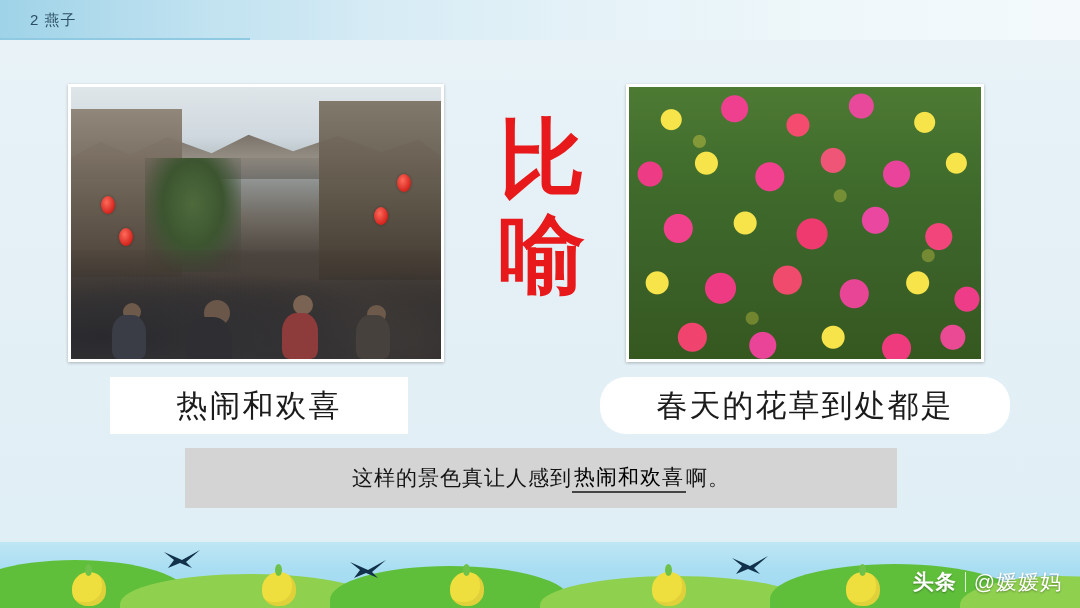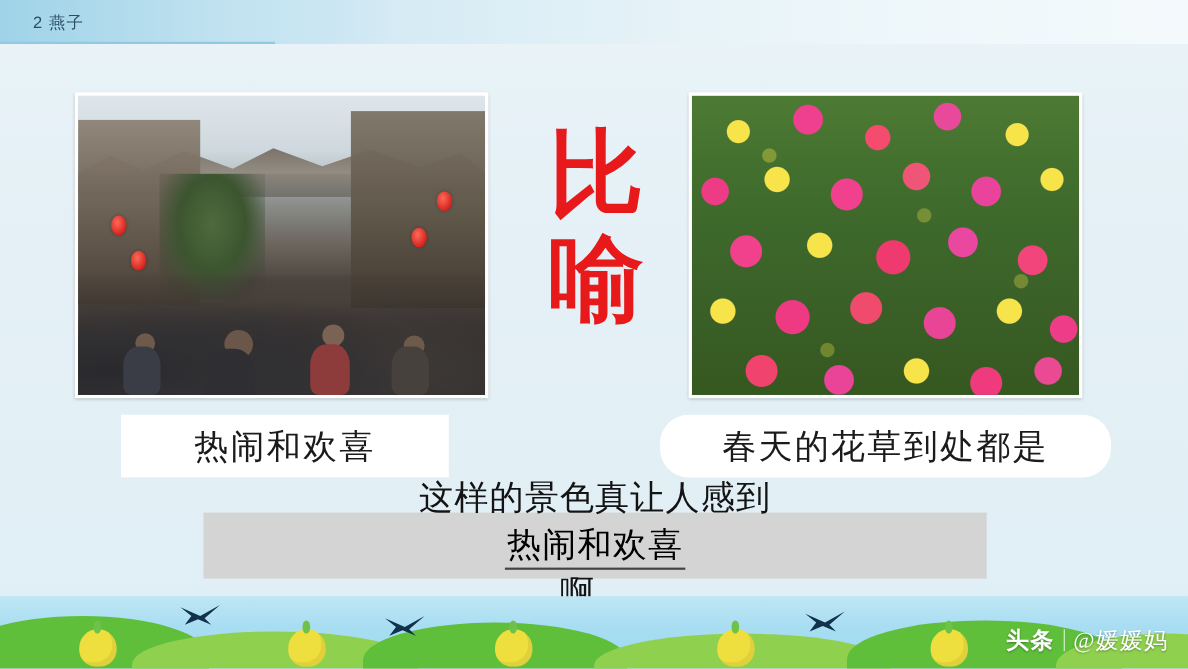--- a/index.html
+++ b/index.html
@@ -199,32 +199,31 @@
     width: 298px; height: 57px;
   }
   #caption-right {
     left: 600px; top: 377px;
     width: 410px; height: 57px; border-radius: 26px;
   }
 
   
   .sentence {
     position: absolute;
-    left: 185px; top: 466px;
+    left: 185px; top: 448px;
     width: 712px; height: 60px;
     background: #d4d4d4;
     display: flex;
     align-items: center;
     justify-content: center;
     font-family: "DejaVu Sans", sans-serif;
-    font-size: 31px;
+    font-size: 21px;
     color: #141414;
     letter-spacing: 1px;
     white-space: nowrap;
-    flex-direction: column;
   }
   .sentence .hl {
     color: #000000;
     border-bottom: 2px solid #444;
     padding: 0 2px;
   }
 
   
   .footer-band {
     position: absolute;
@@ -260,21 +259,21 @@
     width: 40px; height: 22px;
     color: #12314b;
   }
   .brand {
     position: absolute;
     right: 18px; bottom: 12px;
     display: flex;
     align-items: center;
     gap: 8px;
     color: #ffffff;
-    font-family: Liberation Serif, serif;
+    font-family: Liberation Sans, sans-serif;
     font-size: 21px;
     text-shadow: 0 1px 2px rgba(0,0,0,0.35);
   }
   .brand .logo {
     font-weight: bold;
     letter-spacing: 1px;
   }
   .brand .divider {
     width: 1px; height: 20px;
     background: rgba(255,255,255,0.8);

